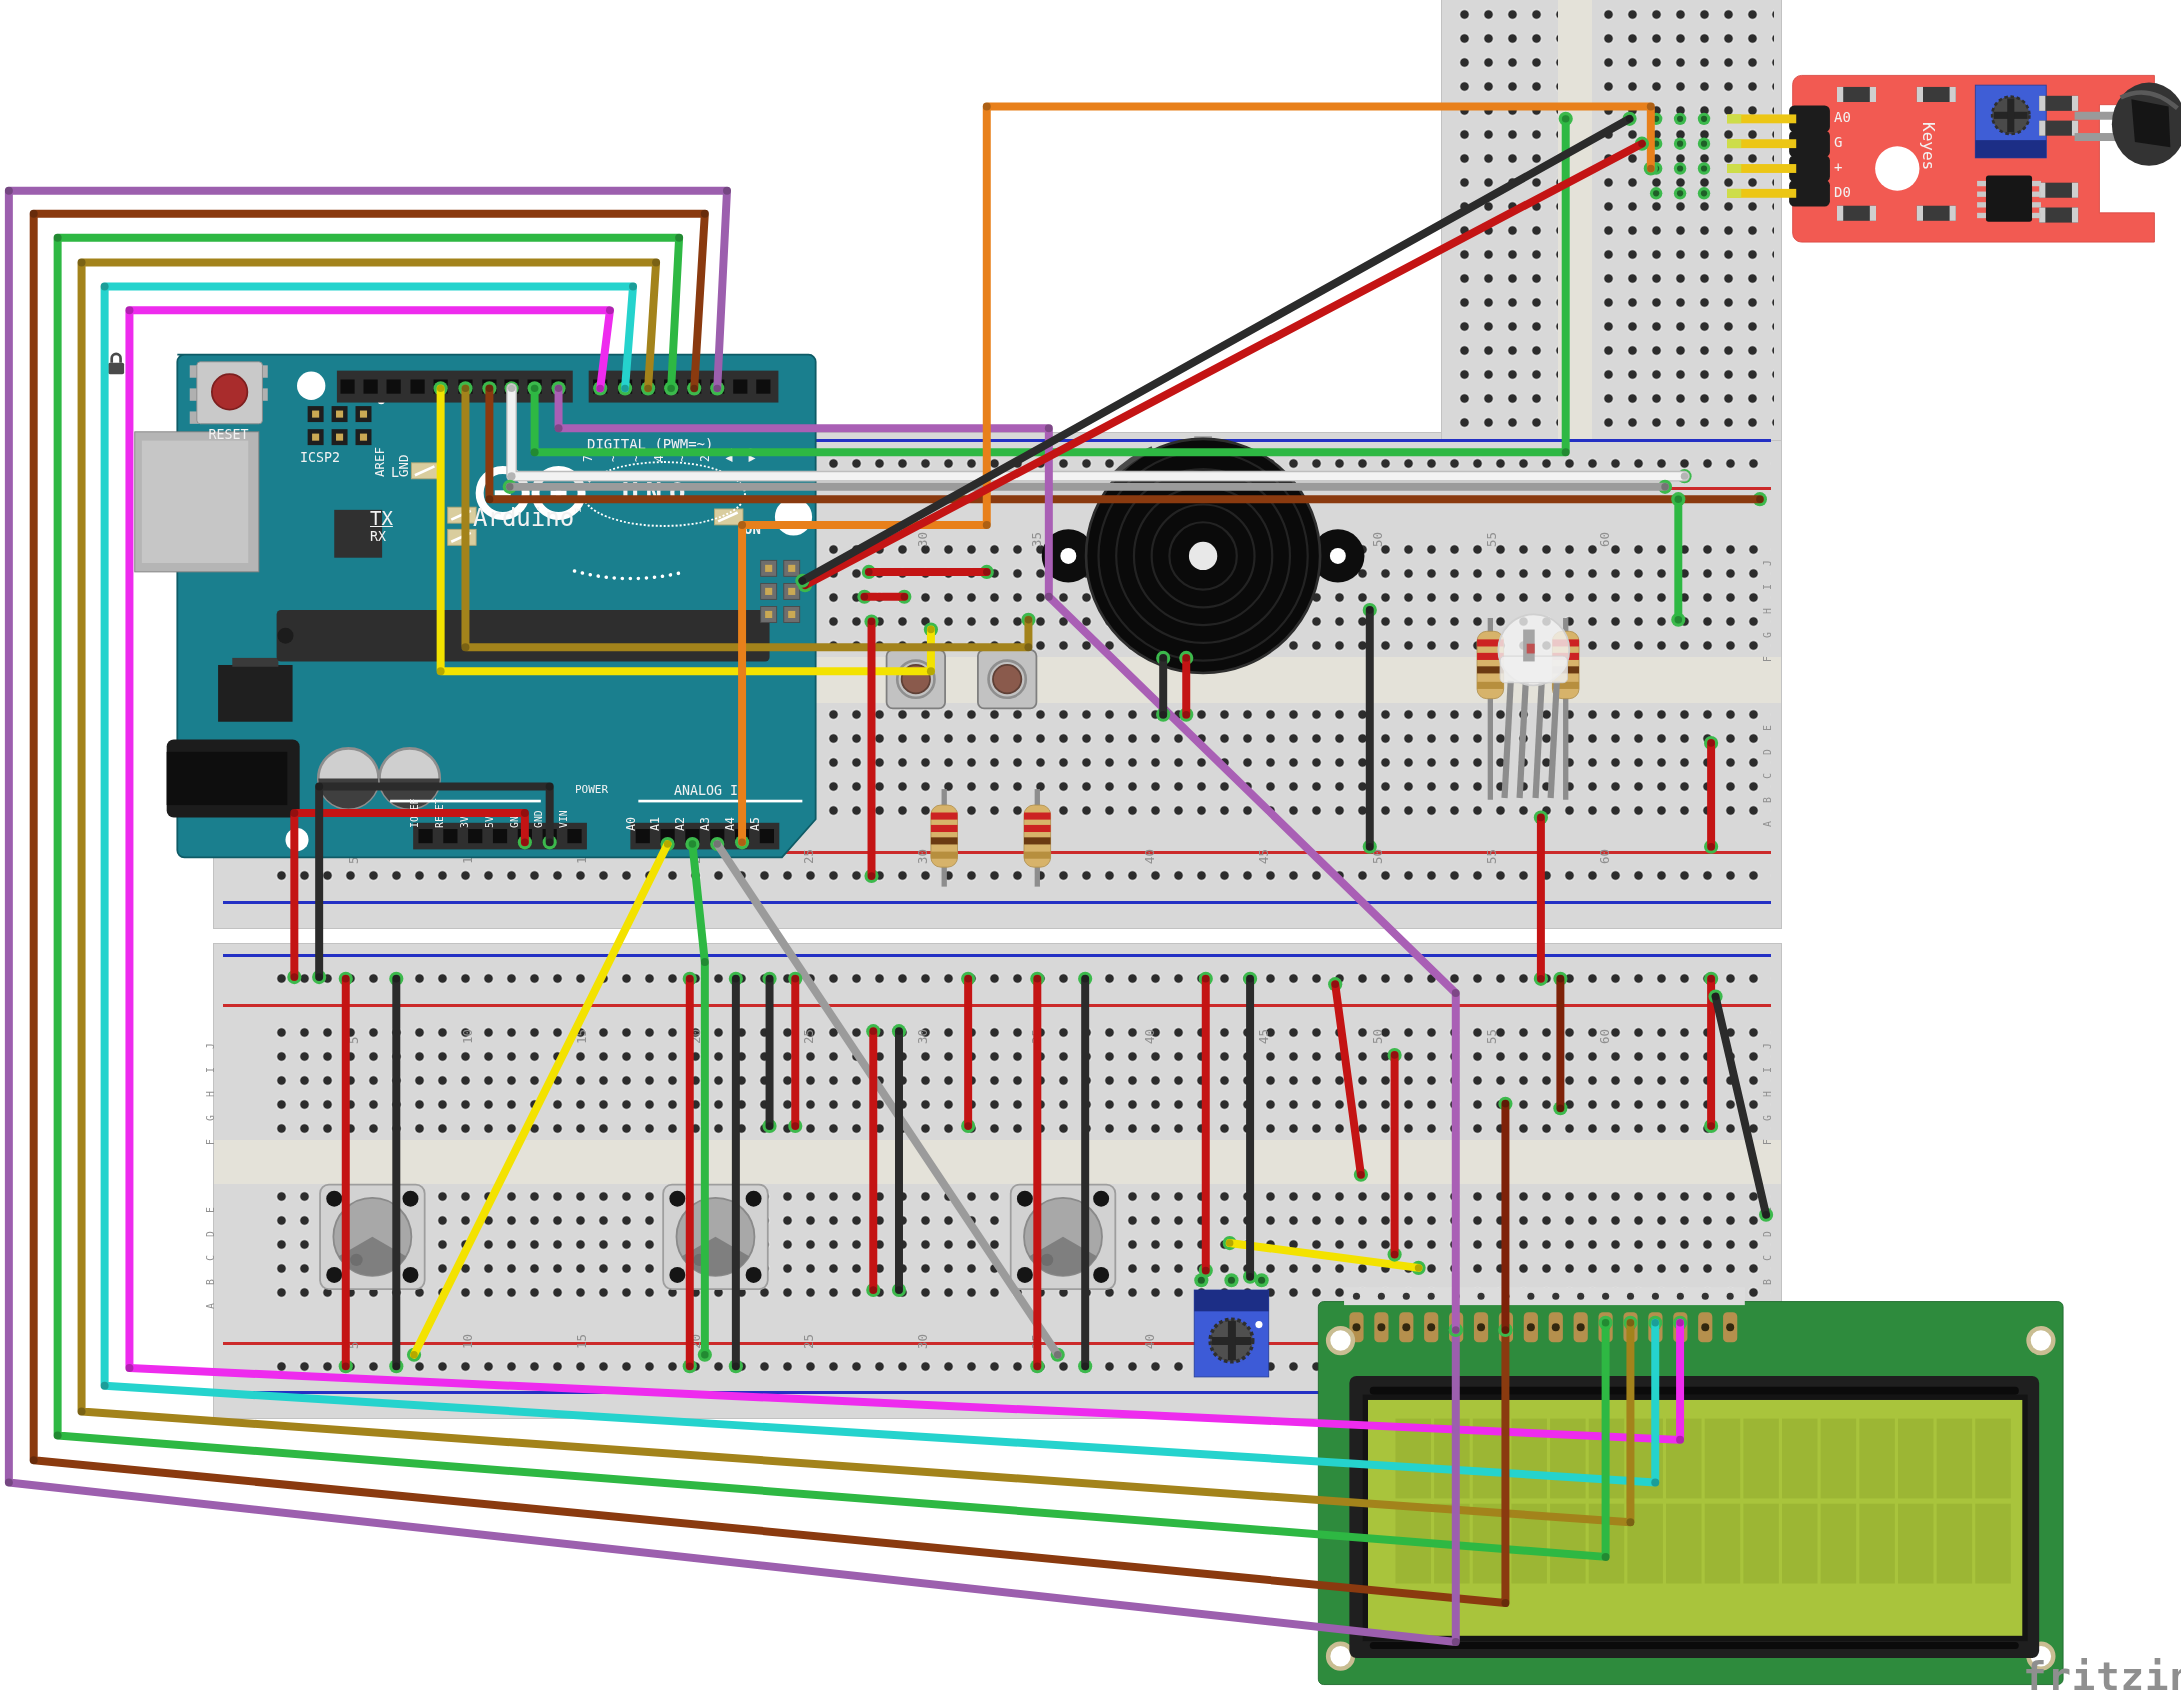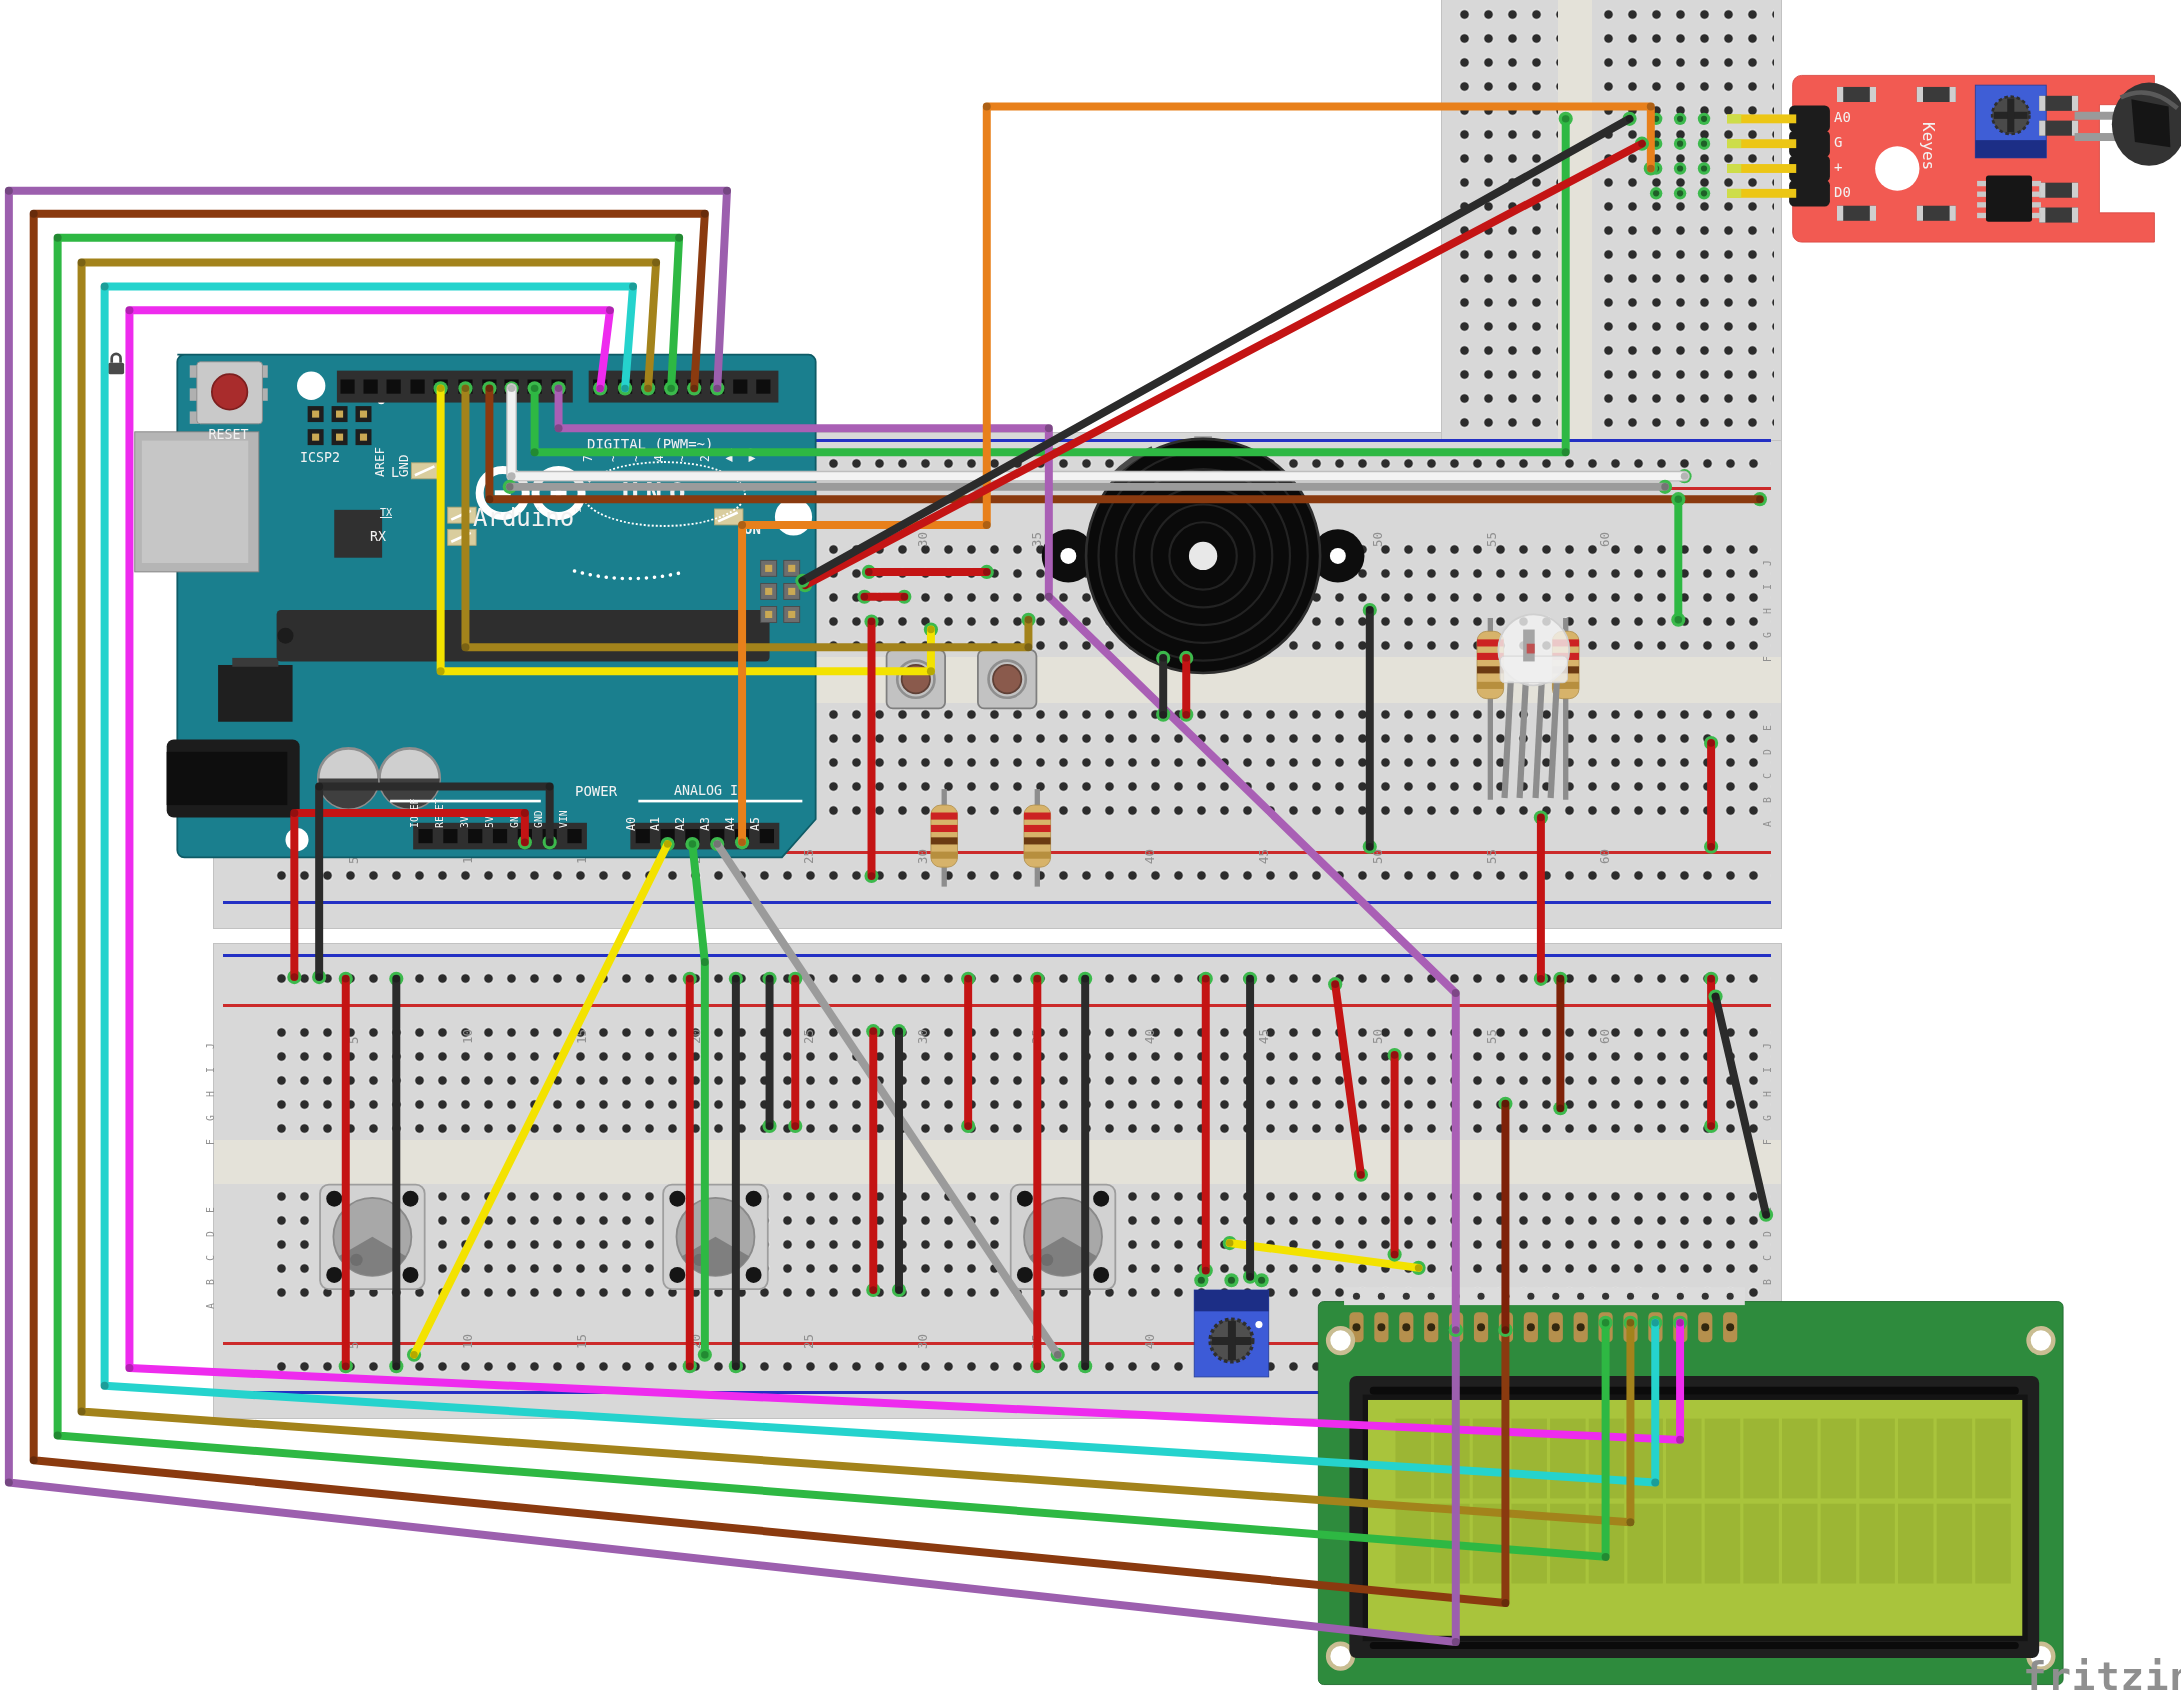--- a/index.html
+++ b/index.html
@@ -456,28 +456,28 @@
       <circle cx="1868" cy="218" r="3.5" fill="#1f5f28"></circle>
       <circle cx="1895" cy="218" r="7" fill="#3cb94c"></circle>
       <circle cx="1895" cy="218" r="3.5" fill="#1f5f28"></circle>
       <circle cx="1922" cy="218" r="7" fill="#3cb94c"></circle>
       <circle cx="1922" cy="218" r="3.5" fill="#1f5f28"></circle>
     </svg>
 
   <div class="lbl" style="left:193px;top:427px;width:71px;text-align:center;font-size:13.3px;">RESET</div>
   <div class="lbl" style="left:300px;top:450px;font-size:13.3px;">ICSP2</div>
   <div class="lbl" style="left:391px;top:465px;font-size:13.3px;">L</div>
-  <div class="lbl" style="left:370px;top:507px;width:32px;text-align:center;font-size:10px;text-decoration:underline;">TX</div>
+  <div class="lbl" style="left:370px;top:507px;width:32px;text-align:left;font-size:19px;text-decoration:underline;">TX</div>
   <div class="lbl" style="left:370px;top:529px;width:32px;text-align:left;font-size:13.3px;">RX</div>
   <div class="lbl" style="left:473px;top:504px;font-size:24px;"><span>Arduino</span><span style="font-size:11.5px;vertical-align:super;">™</span></div>
   <div id="uno-ellipse" style="left:582px;top:461px;width:160px;height:62px;"></div>
   <div class="lbl" style="left:622px;top:477px;font-size:27.5px;font-weight:bold;letter-spacing:7px;">UNO</div>
   <div class="lbl" style="left:744px;top:521px;font-size:14px;font-weight:bold;">ON</div>
   <div class="lbl" style="left:587px;top:436px;font-size:14px;">DIGITAL (PWM=~)</div>
-  <div class="lbl" style="left:575px;top:783px;font-size:14px;">POWER</div>
+  <div class="lbl" style="left:575px;top:783px;font-size:11px;">POWER</div>
   <div class="lbl" style="left:674px;top:783px;font-size:13.3px;">ANALOG IN</div>
 
   <div class="lbl" style="left:1938px;top:122px;font-size:16px;transform:rotate(90deg);transform-origin:left top;">Keyes</div>
 
   <svg id="wires" width="2181" height="1705" viewBox="0 0 2460 1923">
       <circle cx="677" cy="438" r="8" fill="#3cb94c"></circle>
       <circle cx="1895" cy="1492" r="8" fill="#3cb94c"></circle>
       <polyline points="677,438 688,350 146,350 146,1543 1895,1624 1895,1492" fill="none" stroke="#ee2bee" stroke-width="9" stroke-linecap="round" stroke-linejoin="round"></polyline>
       <circle cx="677" cy="438" r="4.2" fill="#000" opacity="0.25"></circle>
       <circle cx="688" cy="350" r="4.5" fill="#000" opacity="0.25"></circle>

